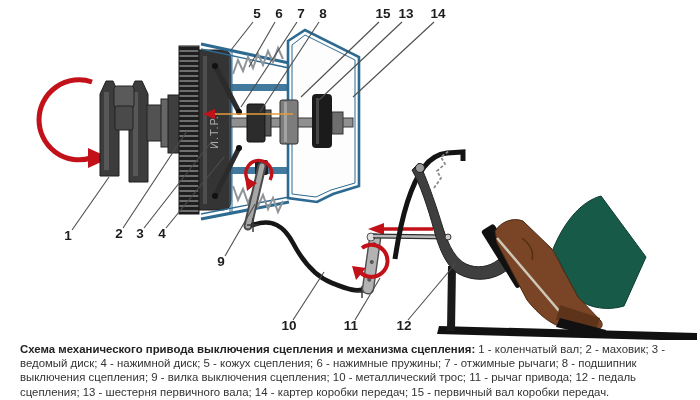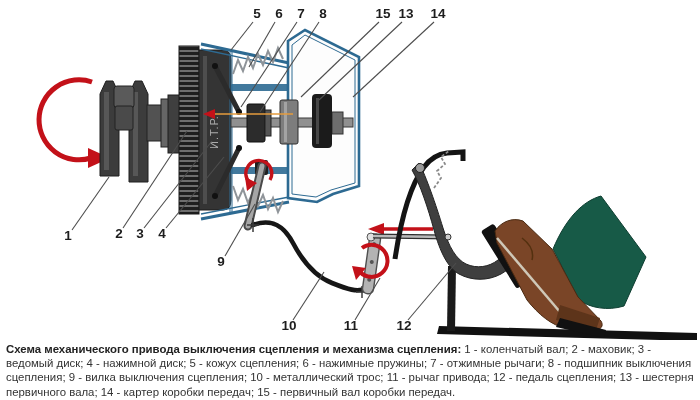--- a/index.html
+++ b/index.html
@@ -15,21 +15,21 @@
   .stage{width:700px;height:400px;background:#fff;overflow:hidden;font-family:"Liberation Sans",sans-serif;}
   svg{display:block;}
   .part-num{font-family:"Liberation Sans",sans-serif;font-size:13.5px;font-weight:600;fill:#1d1d1d;text-anchor:middle;}
   .leader{stroke:#4d4d4d;stroke-width:1.1;}
   .blue-stroke{stroke:var(--line-blue);}
   .blue-fill{fill:var(--line-blue);}
   .red-stroke{stroke:var(--arrow-red);}
   .red-fill{fill:var(--arrow-red);}
   .metal{fill:var(--metal-dark);stroke:#1f1f1f;stroke-width:1;}
   .caption{
-    padding:2px 5px 0 6px;
+    padding:2px 5px 0 20px;
     font-size:11.4px;
     line-height:14.2px;
     color:#333;
     letter-spacing:0px;
   }
   .caption b{color:#222;}
   .watermark{font-family:"Liberation Sans",sans-serif;font-size:11px;letter-spacing:1px;fill:#c9c9c9;opacity:.8;}
 </style>
 </head>
 <body>

